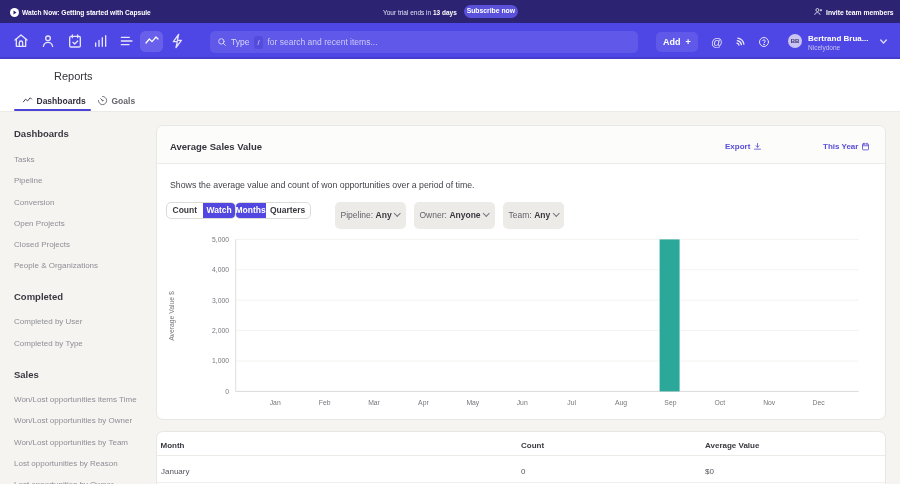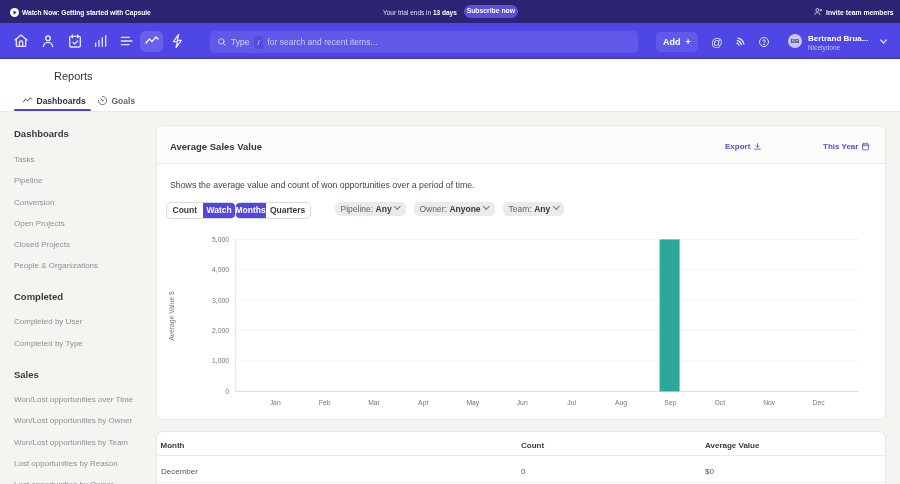--- a/index.html
+++ b/index.html
@@ -32,21 +32,21 @@
 
 #card1 { left:156px; top:125px; width:730px; height:295px; background:#fff; border:1px solid #e9e7e4; border-radius:7px; }
 #card1h { left:157px; top:126px; width:728px; height:38px; background:#fcfcfb; border-bottom:1px solid #edebe8; border-radius:7px 7px 0 0; }
 #cardtitle { position:absolute; left:170px; top:141px; font-size:9.5px; font-weight:600; color:#35343c; }
 .toplink { position:absolute; top:142px; font-size:8px; font-weight:600; color:#584ed7; display:flex; align-items:center; gap:3px; }
 #desc { position:absolute; left:170px; top:180px; font-size:8.75px; color:#413f48; }
 
 .segwrap { position:absolute; top:201.5px; display:flex; border:1px solid #dddbd7; border-radius:5px; overflow:hidden; background:#fff; height:17.5px; }
 .seg { font-size:8.5px; font-weight:600; display:flex; align-items:center; color:#3a3940; }
 .seg.on { background:#5247e0; color:#fff; }
-.pill { position:absolute; top:201.5px; height:14px; background:#edebe8; border-radius:5px; display:flex;
+.pill { position:absolute; top:201.5px; height:27px; background:#edebe8; border-radius:5px; display:flex;
   align-items:center; font-size:8.5px; color:#63626a; padding:0 6px; gap:2.5px;}
 .pill b { color:#3a3940; font-weight:600; }
 .car { display:inline-block; width:4.5px; height:4.5px; border-right:1.1px solid #77767d; border-bottom:1.1px solid #77767d; transform:rotate(45deg) translate(-1.5px,-1.5px); margin-left:1px; }
 
 #card2 { left:156px; top:431px; width:730px; height:60px; background:#fff; border:1px solid #e9e7e4; border-radius:7px 7px 0 0; border-bottom:none; }
 #tdiv1 { position:absolute; left:157px; top:455px; width:728px; height:1px; background:#edebe8; }
 #tdiv2 { position:absolute; left:157px; top:482px; width:728px; height:1px; background:#f0eeeb; }
 </style>
 </head>
 <body>
@@ -140,21 +140,21 @@
 <div class="sbitem" style="top:155px">Tasks</div>
 <div class="sbitem" style="top:176px">Pipeline</div>
 <div class="sbitem" style="top:197.5px">Conversion</div>
 <div class="sbitem" style="top:218.5px">Open Projects</div>
 <div class="sbitem" style="top:239.5px">Closed Projects</div>
 <div class="sbitem" style="top:261px">People &amp; Organizations</div>
 <div class="sbhead" style="top:291px">Completed</div>
 <div class="sbitem" style="top:317px">Completed by User</div>
 <div class="sbitem" style="top:338.5px">Completed by Type</div>
 <div class="sbhead" style="top:369px">Sales</div>
-<div class="sbitem" style="top:395px">Won/Lost opportunities over Time</div>
+<div class="sbitem" style="top:395px">Won/Lost opportunities items Time</div>
 <div class="sbitem" style="top:416px">Won/Lost opportunities by Owner</div>
 <div class="sbitem" style="top:437.5px">Won/Lost opportunities by Team</div>
 <div class="sbitem" style="top:458.5px">Lost opportunities by Reason</div>
 <div class="sbitem" style="top:479.5px">Lost opportunities by Owner</div>
 
 <div class="abs" id="card1"></div>
 <div class="abs" id="card1h"></div>
 <div id="cardtitle">Average Sales Value</div>
 <div class="toplink" style="left:725px">Export <svg width="9" height="9" viewBox="0 0 24 24" fill="none" stroke="#584ed7" stroke-width="2.2" stroke-linecap="round" stroke-linejoin="round">
       <path d="M12 4v10M8 10l4 4 4-4"></path>
@@ -212,16 +212,16 @@
       <text x="609.2" y="177">Nov</text>
       <text x="658.6" y="177">Dec</text>
   </g>
 </svg>
 
 <div class="abs" id="card2"></div>
 <div style="position:absolute;left:160.5px;top:441px;font-size:8px;font-weight:600;color:#3a3940">Month</div>
 <div style="position:absolute;left:521px;top:441px;font-size:8px;font-weight:600;color:#3a3940">Count</div>
 <div style="position:absolute;left:705px;top:441px;font-size:8px;font-weight:600;color:#3a3940">Average Value</div>
 <div id="tdiv1"></div>
-<div style="position:absolute;left:161px;top:467px;font-size:8px;color:#55545c">December</div>
+<div style="position:absolute;left:161px;top:467px;font-size:8px;color:#55545c">January</div>
 <div style="position:absolute;left:521px;top:467px;font-size:8px;color:#55545c">0</div>
 <div style="position:absolute;left:705px;top:467px;font-size:8px;color:#55545c">$0</div>
 <div id="tdiv2"></div>
 
 </body></html>

